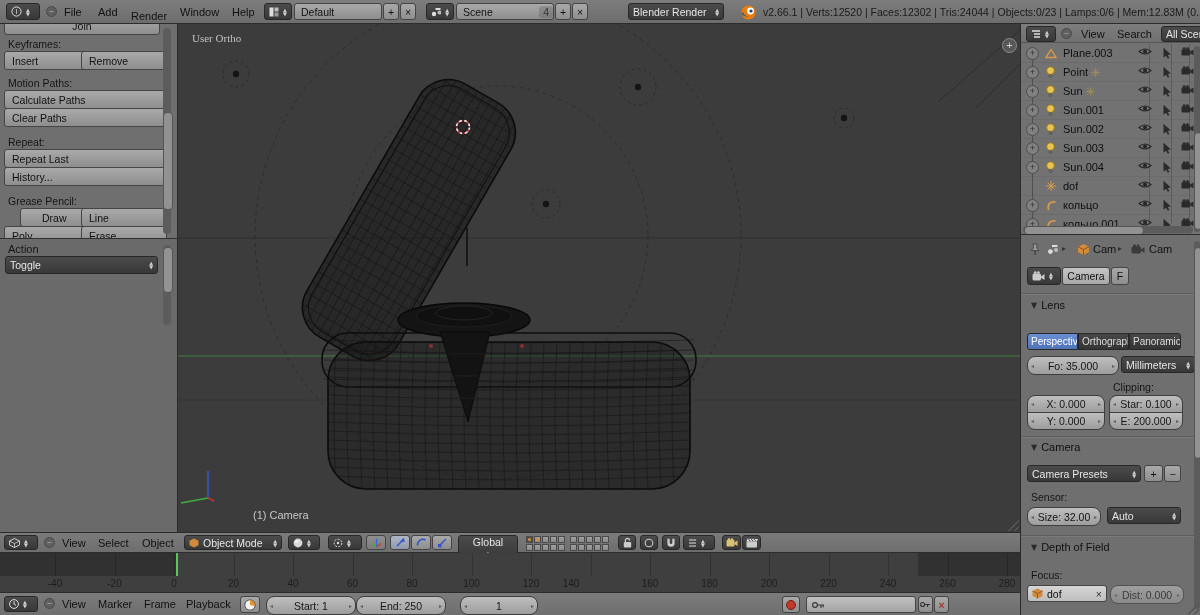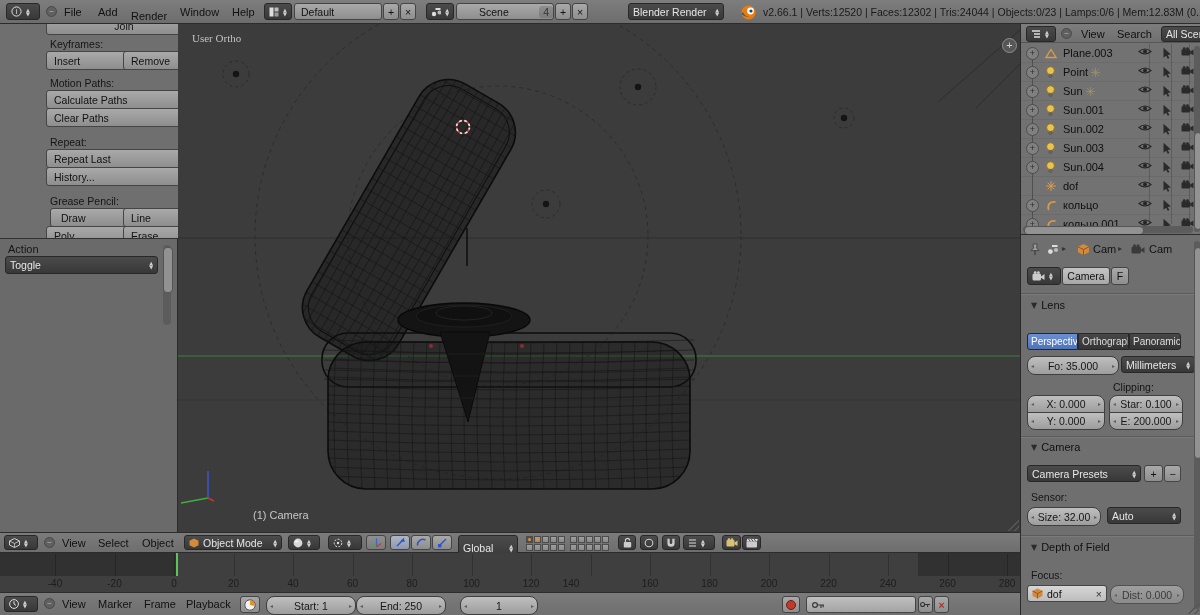--- a/index.html
+++ b/index.html
@@ -26,21 +26,21 @@
   .tab{background:linear-gradient(#474747,#353535);border:1px solid #282828;color:#ddd;
       font-size:10px;display:flex;align-items:center;padding:0 3px;white-space:nowrap;overflow:hidden;}
   .tab.active{background:linear-gradient(#6c8fd3,#4e73b8);color:#fff;}
   .collapse{width:11px;height:11px;border-radius:50%;background:#606060;border:1px solid #4a4a4a;
       color:#bbb;font-size:8px;line-height:9px;text-align:center;}
   .phdr{font-size:11px;color:#111;}
   .tri{font-family:"DejaVu Sans",sans-serif;font-size:8px;color:#2a2a2a;margin-right:4px;}
   .sep{position:absolute;height:1px;background:#5c5c5c;box-shadow:0 1px 0 rgba(255,255,255,.08);}
   
   #topbar{left:0;top:0;width:1200px;height:24px;background:linear-gradient(#7d7d7d,#6d6d6d);border-bottom:1px solid #2c2c2c;}
-  #toolshelf{left:0;top:24px;width:178px;height:244px;background:#6f6f6f;border-right:1px solid #2a2a2a;overflow:hidden;margin-left:42px;}
+  #toolshelf{left:0;top:24px;width:178px;height:244px;background:#6f6f6f;border-right:1px solid #2a2a2a;overflow:hidden;}
   #opregion{left:0;top:238px;width:178px;height:294px;background:#6a6a6a;border-right:1px solid #2a2a2a;border-top:1px solid #303030;}
   #viewport{left:178px;top:24px;width:842px;height:508px;background:#3c3c3c;overflow:hidden;}
   #outliner{left:1020px;top:24px;width:180px;height:210px;background:#727272;border-left:1px solid #2a2a2a;overflow:hidden;}
   #props{left:1020px;top:234px;width:180px;height:381px;background:#6f6f6f;border-left:1px solid #2a2a2a;border-top:1px solid #2e2e2e;overflow:hidden;}
   #v3dhdr{left:0;top:532px;width:1020px;height:21px;background:linear-gradient(#7b7b7b,#6e6e6e);border-top:1px solid #2c2c2c;border-bottom:1px solid #2c2c2c;}
   #ruler{left:0;top:553px;width:1020px;height:39px;background:#3f3f3f;overflow:hidden;}
   #tlhdr{left:0;top:592px;width:1020px;height:23px;background:linear-gradient(#7b7b7b,#6f6f6f);border-top:1px solid #2c2c2c;}
   
   .tsbtn{position:absolute;height:17px;}
   #ts-scroll,#op-scroll,#ol-vscroll,#pr-vscroll{background:#5c5c5c;border-radius:4px;}
@@ -104,21 +104,21 @@
     <div class="abs btn" style="left:400px;top:3px;width:16px;height:17px;">×</div>
 
     <div class="abs dd" style="left:426px;top:3px;width:28px;height:17px;">
       <svg width="11" height="10">
           <circle cx="3" cy="7" r="2.2" fill="#ddd"></circle>
           <circle cx="8.5" cy="5.5" r="2" fill="#bbb"></circle>
           <rect x="4.5" y="1" width="5" height="2" fill="#ddd"></rect>
         </svg>
       <span class="ud">▲<br>▼</span>
     </div>
-    <div class="abs btn" style="left:456px;top:3px;width:98px;height:17px;justify-content:flex-start;padding-left:22px;position:absolute;">
+    <div class="abs btn" style="left:456px;top:3px;width:98px;height:17px;justify-content:flex-start;padding-left:6px;position:absolute;">
       <span style="flex:1;">Scene</span>
       <span style="background:rgba(0,0,0,.14);border-radius:3px;padding:0 4px;color:#333;">4</span>
     </div>
     <div class="abs btn" style="left:555px;top:3px;width:16px;height:17px;">+</div>
     <div class="abs btn" style="left:572px;top:3px;width:16px;height:17px;">×</div>
 
     <div class="abs dd" style="left:628px;top:3px;width:96px;height:17px;">
       <span class="grow">Blender Render</span>
         <span class="ud">▲<br>▼</span>
     </div>
@@ -136,21 +136,21 @@
     <span class="abs lbl" style="left:8px;top:14px;">Keyframes:</span>
     <div class="btn tsbtn" style="left:4px;top:27px;width:76px;justify-content:flex-start;padding-left:7px;">Insert</div>
     <div class="btn tsbtn" style="left:81px;top:27px;width:77px;justify-content:flex-start;padding-left:7px;">Remove</div>
     <span class="abs lbl" style="left:8px;top:53px;">Motion Paths:</span>
     <div class="btn tsbtn" style="left:4px;top:66px;width:154px;justify-content:flex-start;padding-left:7px;">Calculate Paths</div>
     <div class="btn tsbtn" style="left:4px;top:84px;width:154px;justify-content:flex-start;padding-left:7px;">Clear Paths</div>
     <span class="abs lbl" style="left:8px;top:112px;">Repeat:</span>
     <div class="btn tsbtn" style="left:4px;top:143px;width:154px;justify-content:flex-start;padding-left:7px;">History...</div>
     <div class="btn tsbtn" style="left:4px;top:125px;width:154px;justify-content:flex-start;padding-left:7px;">Repeat Last</div>
     <span class="abs lbl" style="left:8px;top:171px;">Grease Pencil:</span>
-    <div class="btn tsbtn" style="left:8px;top:184px;width:76px;justify-content:flex-start;padding-left:10px;">Draw</div>
+    <div class="btn tsbtn" style="left:20px;top:184px;width:76px;justify-content:flex-start;padding-left:21px;">Draw</div>
     <div class="btn tsbtn" style="left:81px;top:184px;width:77px;justify-content:flex-start;padding-left:7px;">Line</div>
     <div class="btn tsbtn" style="left:4px;top:202px;width:76px;justify-content:flex-start;padding-left:7px;">Poly</div>
     <div class="btn tsbtn" style="left:81px;top:202px;width:77px;justify-content:flex-start;padding-left:7px;">Erase</div>
     <div class="abs" id="ts-scroll" style="left:163px;top:4px;width:8px;height:206px;">
       <div class="thumb" style="left:0;top:84px;width:8px;height:96px;"></div>
     </div>
   </div>
 
   <div class="abs" id="opregion">
     <span class="abs lbl" style="left:8px;top:4px;font-size:11px;">Action</span>
@@ -814,21 +814,21 @@
       <svg width="11" height="11">
           <path d="M1.5 8.5 A5.5 5.5 0 0 1 9.5 3" fill="none" stroke="#2f55c8" stroke-width="1.5"></path>
         </svg>
     </div>
     <div class="abs btn" style="left:432px;top:2px;width:20px;height:15px;">
       <svg width="11" height="11">
           <path d="M2.5 8.5 L9 2" stroke="#2f55c8" stroke-width="1.4"></path>
           <rect x="1" y="7" width="3.4" height="3.4" fill="#2f55c8"></rect>
         </svg>
     </div>
-    <div class="abs dd" style="left:458px;top:2px;width:60px;height:25px;">
+    <div class="abs dd" style="left:458px;top:2px;width:60px;height:25px;flex-direction:column;">
       <span class="grow">Global</span>
         <span class="ud">▲<br>▼</span>
     </div>
     <div class="abs lay" style="left:526px;top:2.5px;" id="layers1">
         <div class="c on">
           <span class="d"></span>
         </div>
         <div class="c">
           <span class="d"></span>
         </div>

